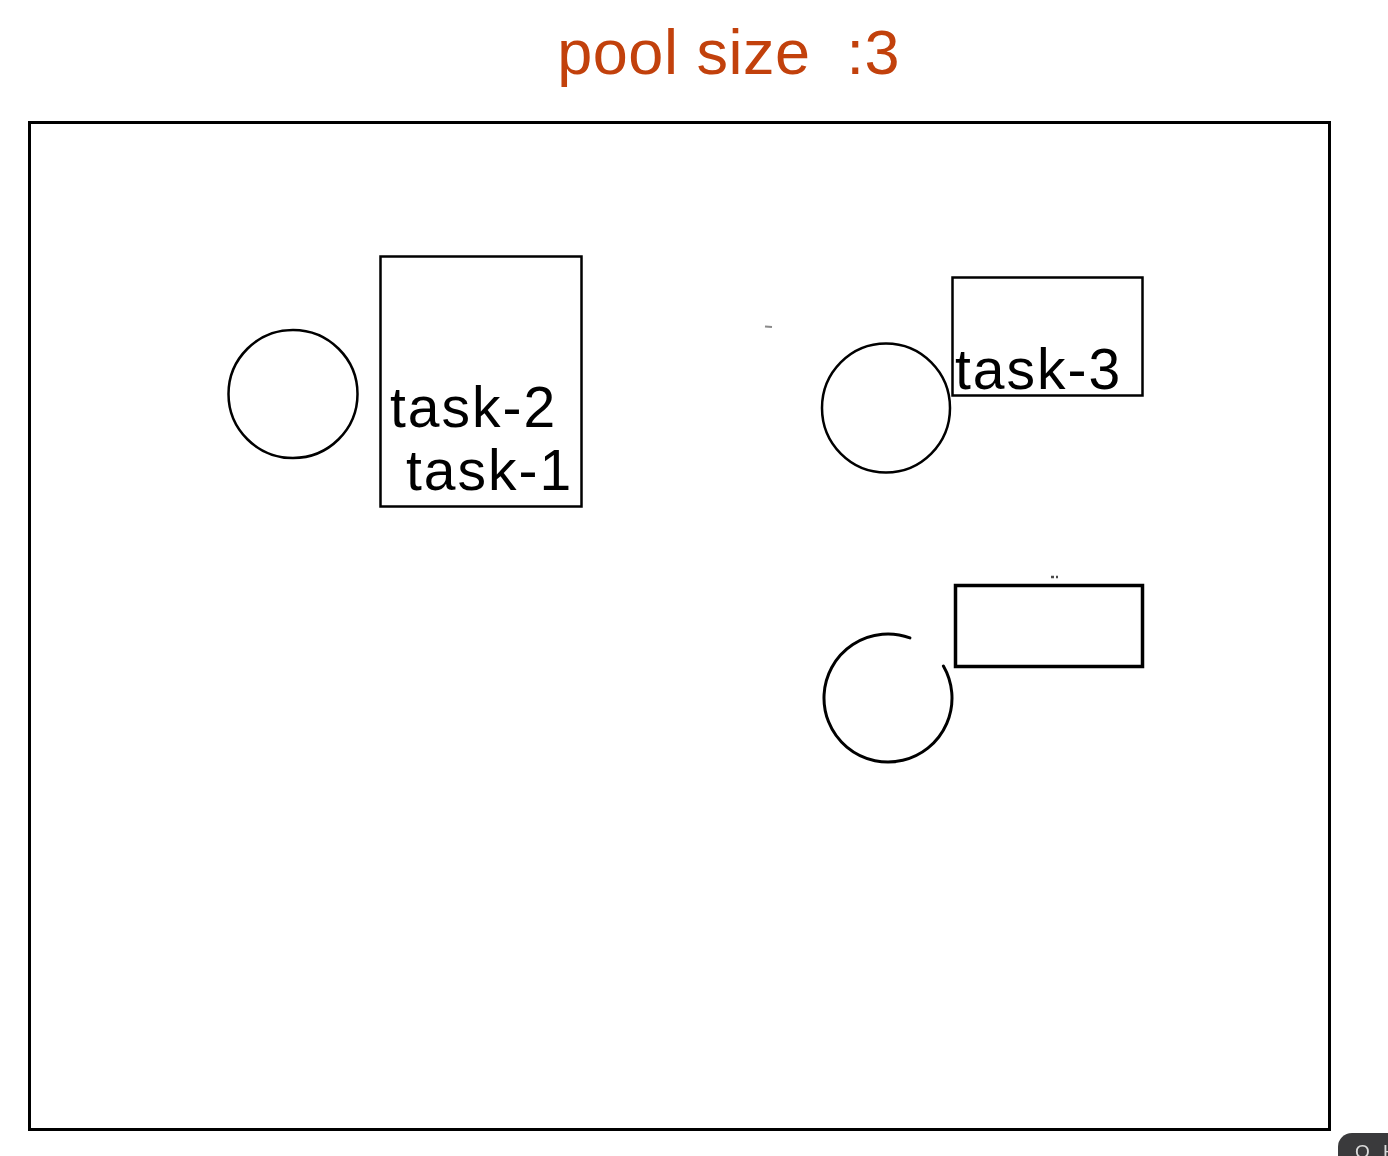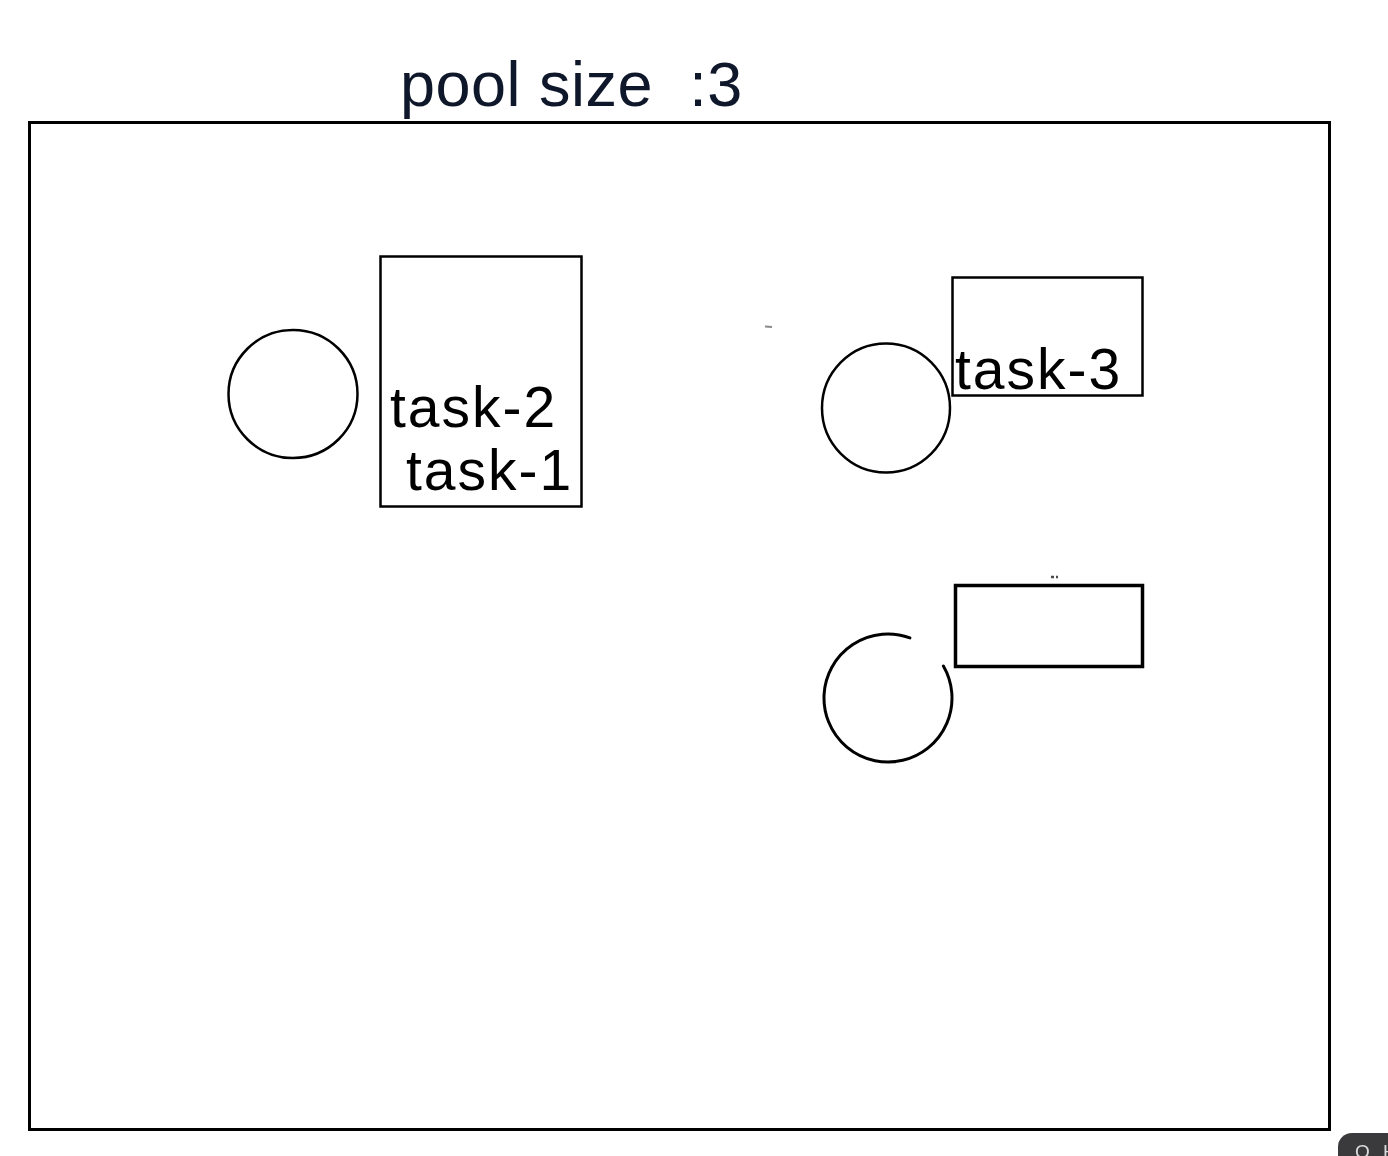--- a/index.html
+++ b/index.html
@@ -12,28 +12,28 @@
     width: 1388px;
     height: 1156px;
     background: #ffffff;
     overflow: hidden;
     font-family: "Liberation Sans", sans-serif;
     color: #000;
   }
   #page-title {
     position: absolute;
     left: 400px;
-    top: 48px;
+    top: 16px;
     width: 500px;
-    text-align: left;
+    text-align: right;
     font-size: 63px;
     font-weight: 400;
     letter-spacing: 0.5px;
     white-space: pre;
-    color: #0f172a;
+    color: #c2410c;
   }
   #diagram-svg {
     position: absolute;
     left: 0;
     top: 0;
   }
   #diagram-svg text {
     font-family: "Liberation Sans", sans-serif;
     font-size: 57px;
     letter-spacing: 2px;

